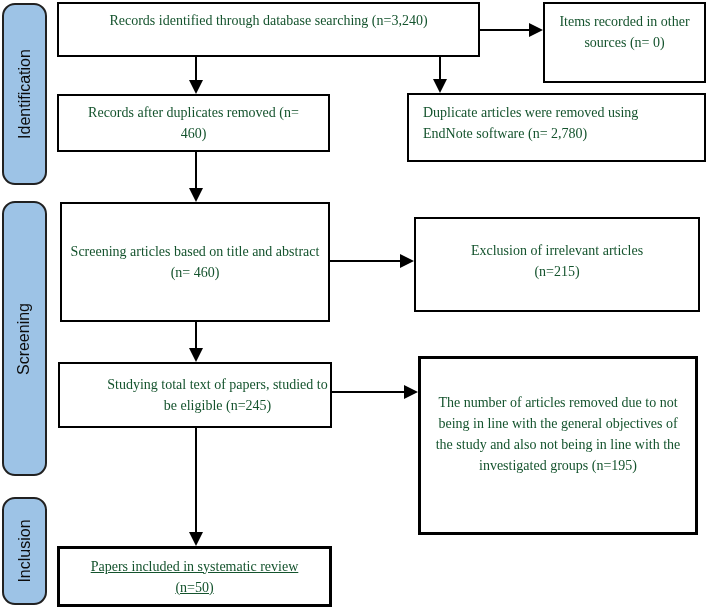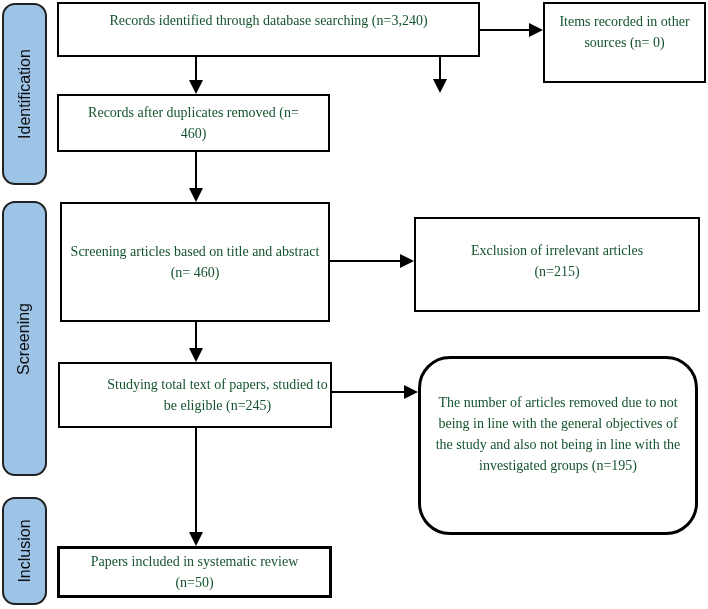--- a/index.html
+++ b/index.html
@@ -42,23 +42,23 @@
                           justify-content: flex-start;
                           padding: 7px 10px 0 14px; }
   .b-duplicates-removed .txt { max-width: 262px; }
   .b-screening-articles { left: 60px;  top: 202px; width: 270px; height: 120px; }
   .b-screening-articles .txt { max-width: 250px; }
   .b-exclusion          { left: 414px; top: 217px; width: 286px; height: 95px; padding-bottom: 8px; }
   .b-exclusion .txt     { max-width: 214px; }
   .b-studying-text      { left: 58px;  top: 362px; width: 274px; height: 66px; }
   .b-studying-text .txt { max-width: 248px; margin-left: 45px; }
   .b-articles-removed   { left: 418px; top: 356px; width: 280px; height: 179px;
-                          border-width: 3px; padding-bottom: 24px; border-radius: 32px; }
+                          border-width: 3px; padding-bottom: 24px; }
   .b-articles-removed .txt { max-width: 254px; }
-  .b-papers-included    { left: 57px;  top: 546px; width: 275px; height: 52px; border-width: 3px; }
+  .b-papers-included    { left: 57px;  top: 546px; width: 275px; height: 61px; border-width: 3px; text-decoration: underline; }
   .b-papers-included .txt { max-width: 212px; }
 
   
   .pill {
     position: absolute;
     box-sizing: border-box;
     left: 2px;
     width: 45px;
     background: #9dc3e6;
     border: 2px solid #212121;
@@ -109,20 +109,23 @@
   </div>
 
   <div class="box top-align b-items-other">
     <span class="txt">Items recorded in other sources (n= 0)</span>
   </div>
 
   <div class="box b-after-duplicates">
     <span class="txt">Records after duplicates removed (n= 460)</span>
   </div>
 
+  <div class="box b-duplicates-removed">
+    <span class="txt">Duplicate articles were removed using EndNote software (n= 2,780)</span>
+  </div>
 
   <div class="box b-screening-articles">
     <span class="txt">Screening articles based on title and abstract (n= 460)</span>
   </div>
 
   <div class="box b-exclusion">
     <span class="txt">Exclusion of irrelevant articles (n=215)</span>
   </div>
 
   <div class="box b-studying-text">

